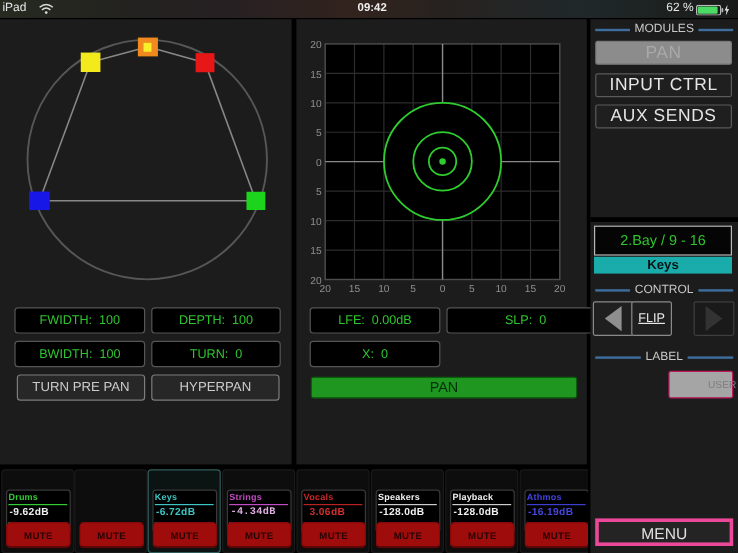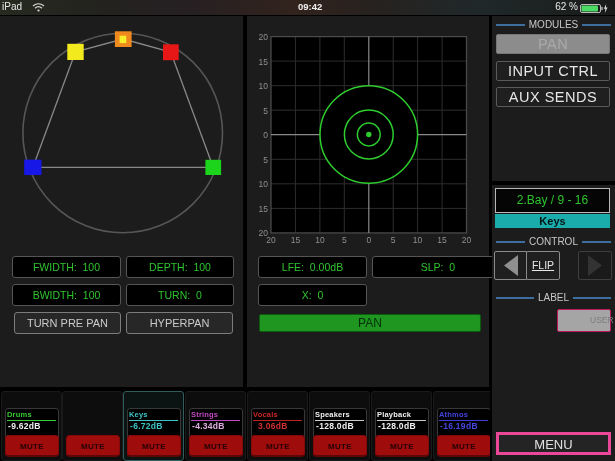--- a/index.html
+++ b/index.html
@@ -181,21 +181,21 @@
           <div class="nul" style="background:#3fc4c4;"></div>
           <div class="db" style="color:#3fc4c4;">-6.72dB</div>
           <div class="bar" style="width:29px;background:#3fc4c4;"></div>
         </div>
     <div class="abs mute">MUTE</div>
   </div>
   <div class="abs strip" style="left:185px;">
     <div class="abs nbox">
           <div class="nm" style="color:#c24ac2;">Strings</div>
           <div class="nul" style="background:#c24ac2;"></div>
-          <div class="db" style="color:#e0aee0;">-4.34dB</div>
+          <div class="db" style="color:#e0aee0;font-family:Liberation Mono, monospace;">-4.34dB</div>
           <div class="bar" style="width:30.5px;background:#ee44ee;"></div>
         </div>
     <div class="abs mute">MUTE</div>
   </div>
   <div class="abs strip" style="left:247px;">
     <div class="abs nbox">
           <div class="nm" style="color:#cc2828;">Vocals</div>
           <div class="nul" style="background:#b82222;"></div>
           <div class="db" style="color:#d03030;padding-left:5px;">3.06dB</div>
           <div class="bar" style="width:37px;background:#ee3838;"></div>

